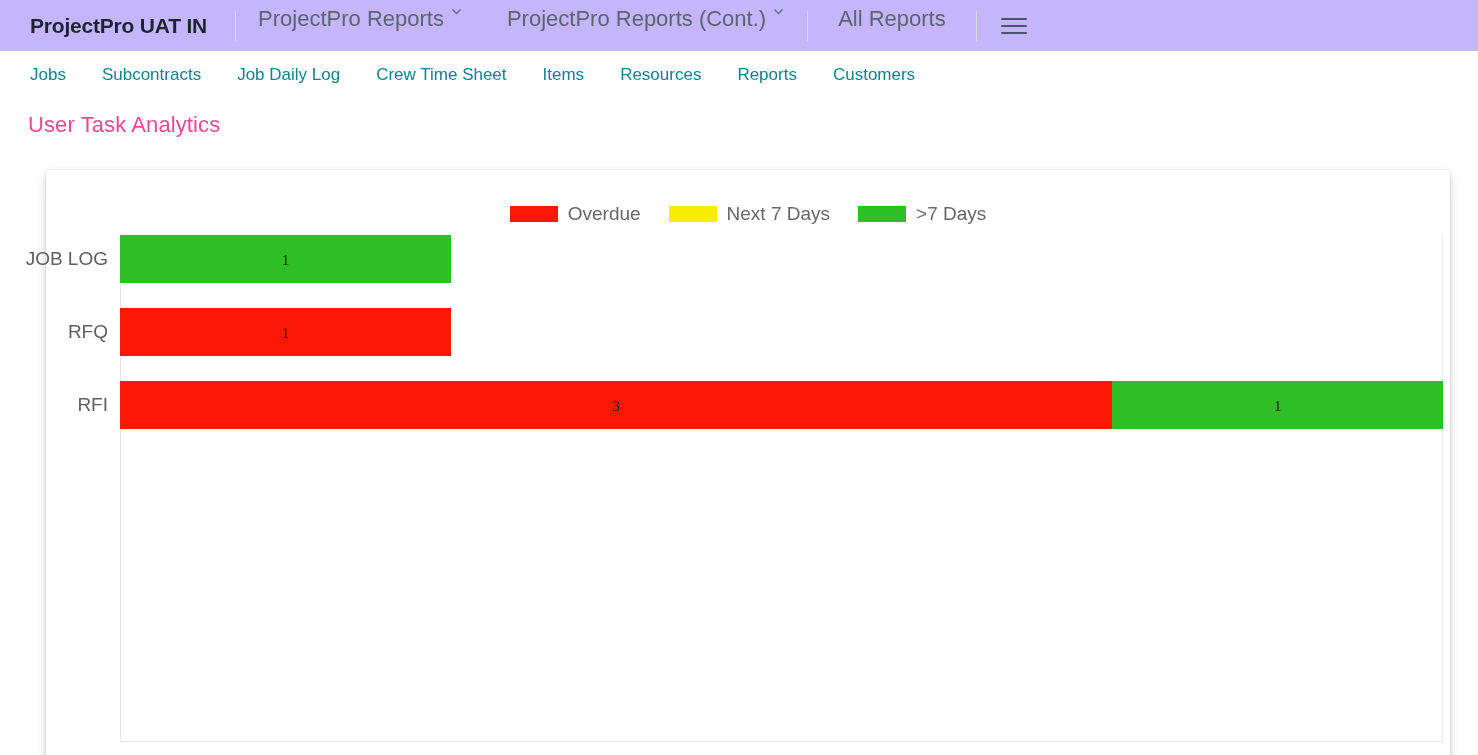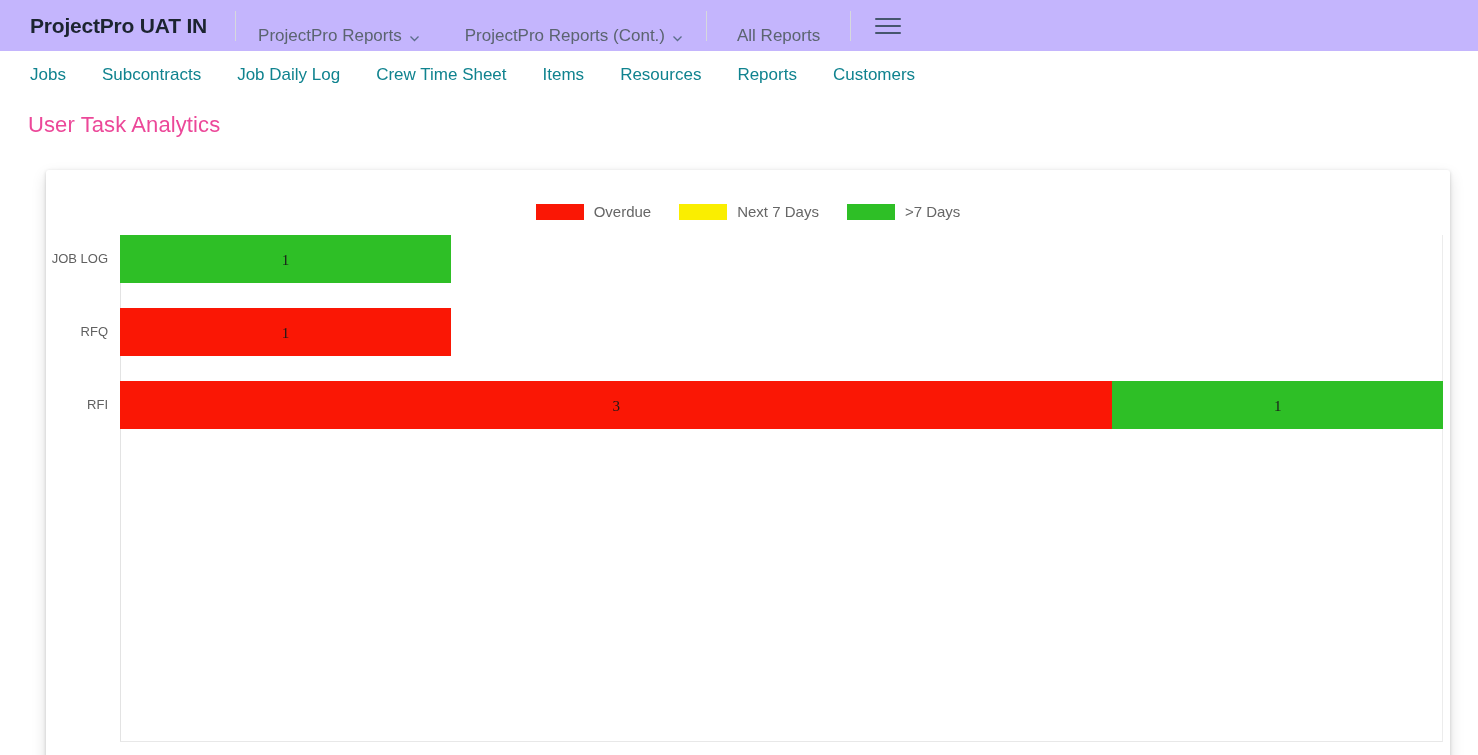--- a/index.html
+++ b/index.html
@@ -34,26 +34,26 @@
     white-space: nowrap;
     padding-right: 28px;
   }
   .bar-sep {
     width: 1px;
     height: 30px;
     background: #d6d9dd;
     flex: 0 0 auto;
   }
   .topnav-item {
-    font-size: 17px;
+    font-size: 22px;
     color: #5b6470;
     white-space: nowrap;
     padding: 0 22px;
     display: flex;
-    align-items: flex-end;
+    align-items: flex-start;
     gap: 6px;
     cursor: pointer;
     height: 40px;
   }
   .topnav-item.plain { padding: 0 30px; }
   .chev {
     display: inline-block;
     width: 13px;
     height: 13px;
     position: relative;
@@ -135,21 +135,21 @@
     margin-right: 28px;
   }
   .legend-entry:last-child { margin-right: 0; align-items: center; }
   .legend-swatch {
     width: 48px;
     height: 16px;
     margin-right: 10px;
     flex: 0 0 auto;
   }
   .legend-label {
-    font-size: 15px;
+    font-size: 19px;
     color: #666666;
     white-space: nowrap;
   }
 
   
   .plot {
     position: absolute;
     left: 74px;
     top: 65px;
     right: 7px;
@@ -176,21 +176,21 @@
     display: flex;
     align-items: stretch;
   }
   .row-label {
     position: absolute;
     right: 100%;
     top: 0;
     height: 48px;
     line-height: 48px;
     padding-right: 12px;
-    font-size: 13px;
+    font-size: 19px;
     color: #606060;
     white-space: nowrap;
   }
   .seg {
     position: relative;
     height: 48px;
     display: flex;
     align-items: center;
     justify-content: center;
   }

